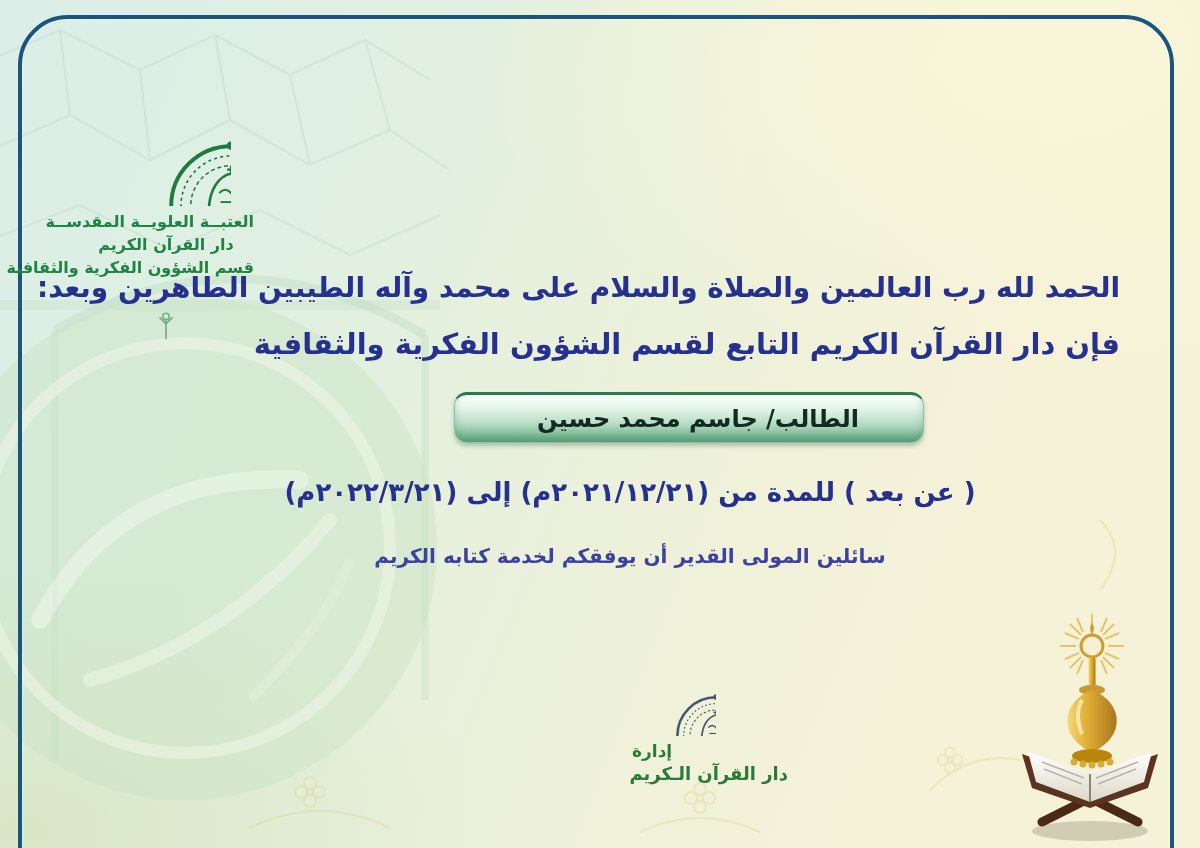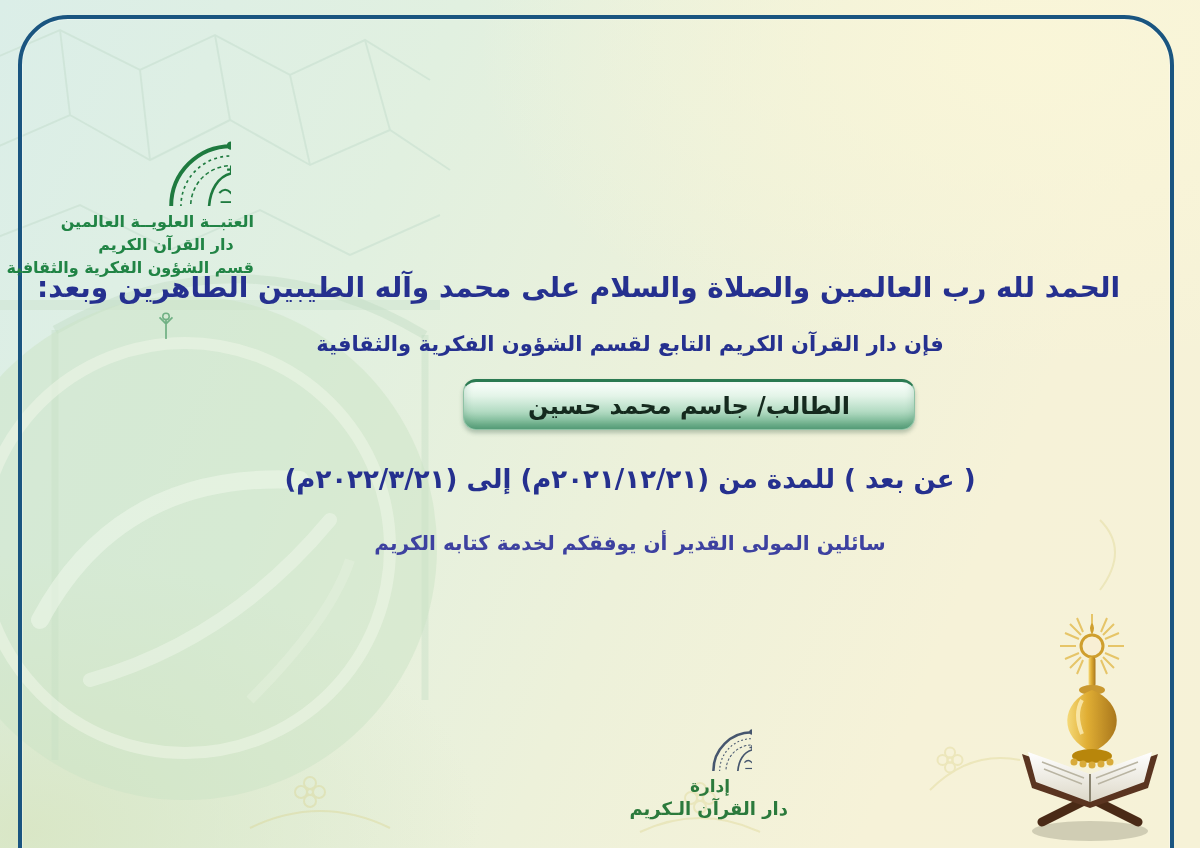--- a/index.html
+++ b/index.html
@@ -34,36 +34,36 @@
     width:560px;text-align:center;
     font-size:64px;font-weight:bold;color:#f4f1ea;letter-spacing:1px;
     text-shadow:0 3px 5px rgba(10,40,25,.5), 0 1px 0 rgba(255,255,255,.15);
     white-space:nowrap;
   }
   
   .content{position:absolute;left:140px;top:268px;width:980px;text-align:center;}
   .line{margin:0;font-weight:bold;white-space:nowrap;}
   .navy{color:#25308f;}
   .l1{font-size:28px;line-height:40px;}
-  .l2{margin-top:16px;font-size:21px;line-height:40px;}
+  .l2{margin-top:16px;font-size:29px;line-height:40px;text-align:right;}
   .l3{margin-top:15px;font-size:27px;line-height:40px;}
   .l4{margin-top:26px;font-size:27px;line-height:40px;}
   .l5{margin-top:29px;font-size:26px;line-height:40px;}
   .dua{margin-top:28px;font-size:20px;line-height:32px;color:#3d41a0;}
   .name-box{
-    margin:15px auto 0;width:450px;height:47px;transform:translateX(59px);
+    margin:28px auto 0;width:450px;height:47px;transform:translateX(59px);
     border-radius:13px;
     background:linear-gradient(180deg,#fbfffc 0%,#e3f4e8 30%,#b4dcc4 62%,#7cba97 88%,#63a884 100%);
     border:1px solid #8fc2a5;border-top:3px solid #2b7a52;
     box-shadow:0 3px 4px rgba(40,80,60,.3), inset 0 -5px 8px rgba(35,110,75,.25);
-    display:flex;align-items:center;justify-content:center;
+    display:flex;align-items:center;justify-content:center;padding-left:18px;
   }
   .name-box span{font-size:24px;font-weight:bold;color:#152a1e;white-space:nowrap;}
   
-  .footer{position:absolute;left:632px;top:687px;width:156px;text-align:center;}
+  .footer{position:absolute;left:632px;top:652px;width:156px;text-align:left;}
   .emblem-dark{width:84px;height:84px;color:#46566e;}
   .sig1{margin-top:1px;font-size:17px;font-weight:bold;color:#2b7a3c;}
   .sig2{font-size:18px;font-weight:bold;color:#2b7a3c;line-height:1.4;white-space:nowrap;}
   
   .quran-art{position:absolute;left:1002px;top:606px;width:176px;height:242px;}
 </style>
 </head>
 <body>
 
 <svg width="0" height="0" style="position:absolute">
@@ -126,21 +126,21 @@
       <path d="M930,790 q40,-40 90,-30 M1100,520 q30,30 0,70"></path>
     </g>
   </svg>
 
   <div class="frame"></div>
 
   <div class="org-block" dir="rtl">
     <svg class="emblem-green" viewBox="-50 -50 100 100">
         <use href="#emblem"></use>
       </svg>
-    <div class="org-line">العتبــة العلويــة العالمين</div>
+    <div class="org-line">العتبــة العلويــة المقدســة</div>
     <div class="org-line">دار القرآن الكريم</div>
     <div class="org-line">قسم الشؤون الفكرية والثقافية</div>
     <br>
     <svg class="flourish" viewBox="0 0 20 26">
       <path d="M10,26 V8 M10,12 L4,6 M10,12 L16,6" stroke="currentColor" stroke-width="1.6" fill="none"></path>
       <circle cx="10" cy="5" r="3" fill="none" stroke="currentColor" stroke-width="1.4"></circle>
     </svg>
   </div>
 
 

